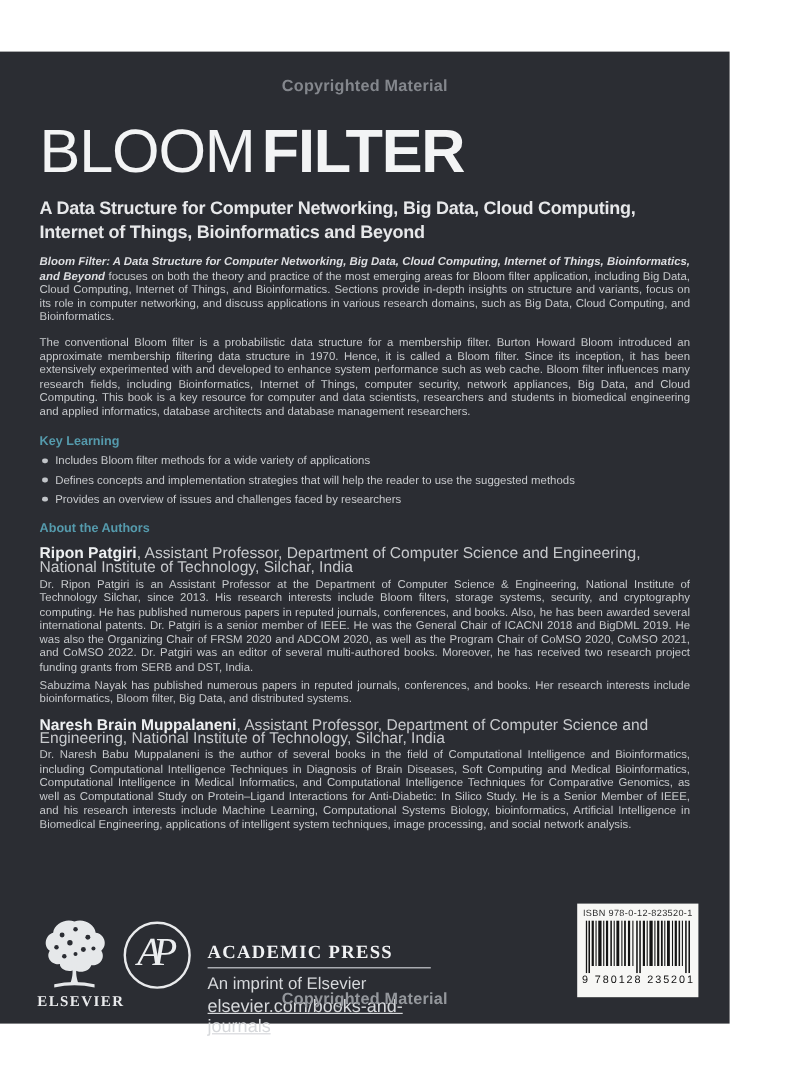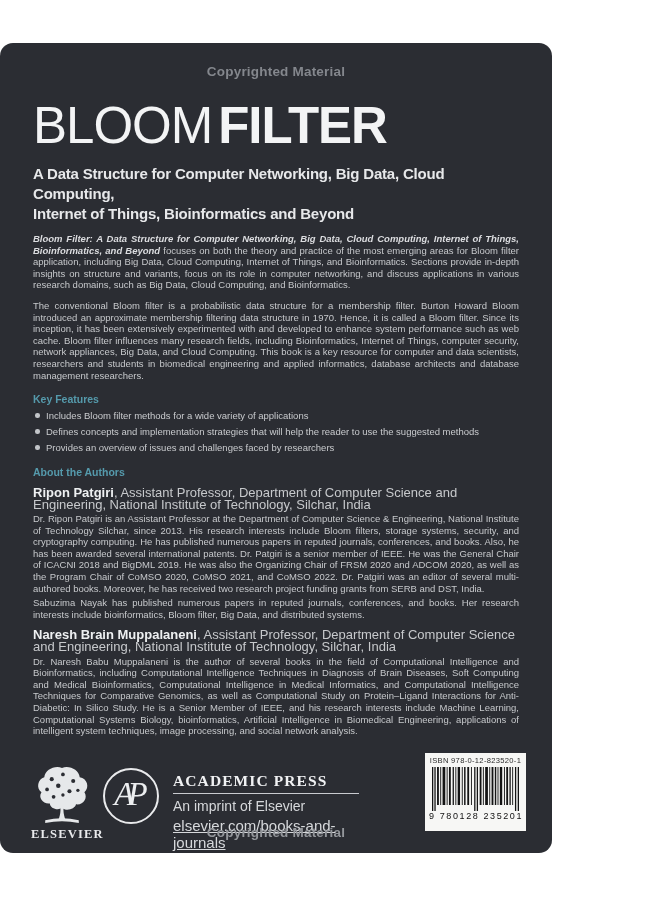--- a/index.html
+++ b/index.html
@@ -2,24 +2,23 @@
 <html><head>
 <meta charset="utf-8">
 <style>
   html,body{margin:0;padding:0;}
   body{
     width:660px;height:900px;position:relative;background:#ffffff;
     font-family:"Liberation Sans","DejaVu Sans",sans-serif;
     -webkit-font-smoothing:antialiased;overflow:hidden;
   }
   .cover{
-    position:absolute;left:0;top:43px;width:552px;height:810px;
+    position:absolute;left:0;top:43px;width:608px;height:810px;
     background:#2b2d33;color:#c7c9cc;box-sizing:border-box;
     padding:0 33px;
-    border-radius:13px;
   }
   .wm{
     text-align:center;color:#84878d;font-size:13.5px;font-weight:700;
     letter-spacing:.2px;
   }
   .wm-top{padding-top:21px;}
   .wm-bottom{
     position:absolute;left:0;right:0;top:782px;color:#94979c;z-index:5;
   }
   h1.title{
@@ -65,21 +64,21 @@
   .ap-circle{
     position:absolute;left:70px;top:5px;width:52px;height:52px;
     border:2.5px solid #e9eaec;border-radius:50%;
     display:flex;align-items:center;justify-content:center;
   }
   .ap-mono{
     font-family:"Liberation Serif","DejaVu Serif",serif;font-style:italic;
     font-size:33px;color:#eceef0;line-height:1;letter-spacing:-7px;
     padding-right:7px;padding-bottom:3px;
   }
-  .press{position:absolute;left:140px;top:9px;width:196px;}
+  .press{position:absolute;left:140px;top:22px;width:196px;}
   .press-name{
     font-family:"Liberation Serif","DejaVu Serif",serif;font-weight:700;
     font-size:15.5px;letter-spacing:1.1px;color:#f0f1f3;white-space:nowrap;
   }
   .press-rule{height:1px;background:#c9cbd0;margin:3px 0 4px 0;width:186px;}
   .press-tagline{font-size:14px;color:#d6d8db;}
   .press-site{
     font-size:15px;color:#d6d8db;text-decoration:underline;margin-top:3px;
   }
   
@@ -108,21 +107,21 @@
 
   <h2 class="subtitle">
     <span>A Data Structure for Computer Networking, Big Data, Cloud Computing,</span><br>
     <span>Internet of Things, Bioinformatics and Beyond</span>
   </h2>
 
   <p class="body"><span class="lead">Bloom Filter: A Data Structure for Computer Networking, Big Data, Cloud Computing, Internet of Things, Bioinformatics, and Beyond</span> <span>focuses on both the theory and practice of the most emerging areas for Bloom filter application, including Big Data, Cloud Computing, Internet of Things, and Bioinformatics. Sections provide in-depth insights on structure and variants, focus on its role in computer networking, and discuss applications in various research domains, such as Big Data, Cloud Computing, and Bioinformatics.</span></p>
 
   <p class="body">The conventional Bloom filter is a probabilistic data structure for a membership filter. Burton Howard Bloom introduced an approximate membership filtering data structure in 1970. Hence, it is called a Bloom filter. Since its inception, it has been extensively experimented with and developed to enhance system performance such as web cache. Bloom filter influences many research fields, including Bioinformatics, Internet of Things, computer security, network appliances, Big Data, and Cloud Computing. This book is a key resource for computer and data scientists, researchers and students in biomedical engineering and applied informatics, database architects and database management researchers.</p>
 
-  <h3 class="section">Key Features</h3>
+  <h3 class="section">Key Learning</h3>
 
   <ul class="features">
     <li><span class="dot"></span><span>Includes Bloom filter methods for a wide variety of applications</span></li>
     <li><span class="dot"></span><span>Defines concepts and implementation strategies that will help the reader to use the suggested methods</span></li>
     <li><span class="dot"></span><span>Provides an overview of issues and challenges faced by researchers</span></li>
   </ul>
 
   <h3 class="section">About the Authors</h3>
 
   <p class="author-line"><span class="a-name">Ripon Patgiri</span><span>, Assistant Professor, Department of Computer Science and Engineering, National Institute of Technology, Silchar, India</span></p>

